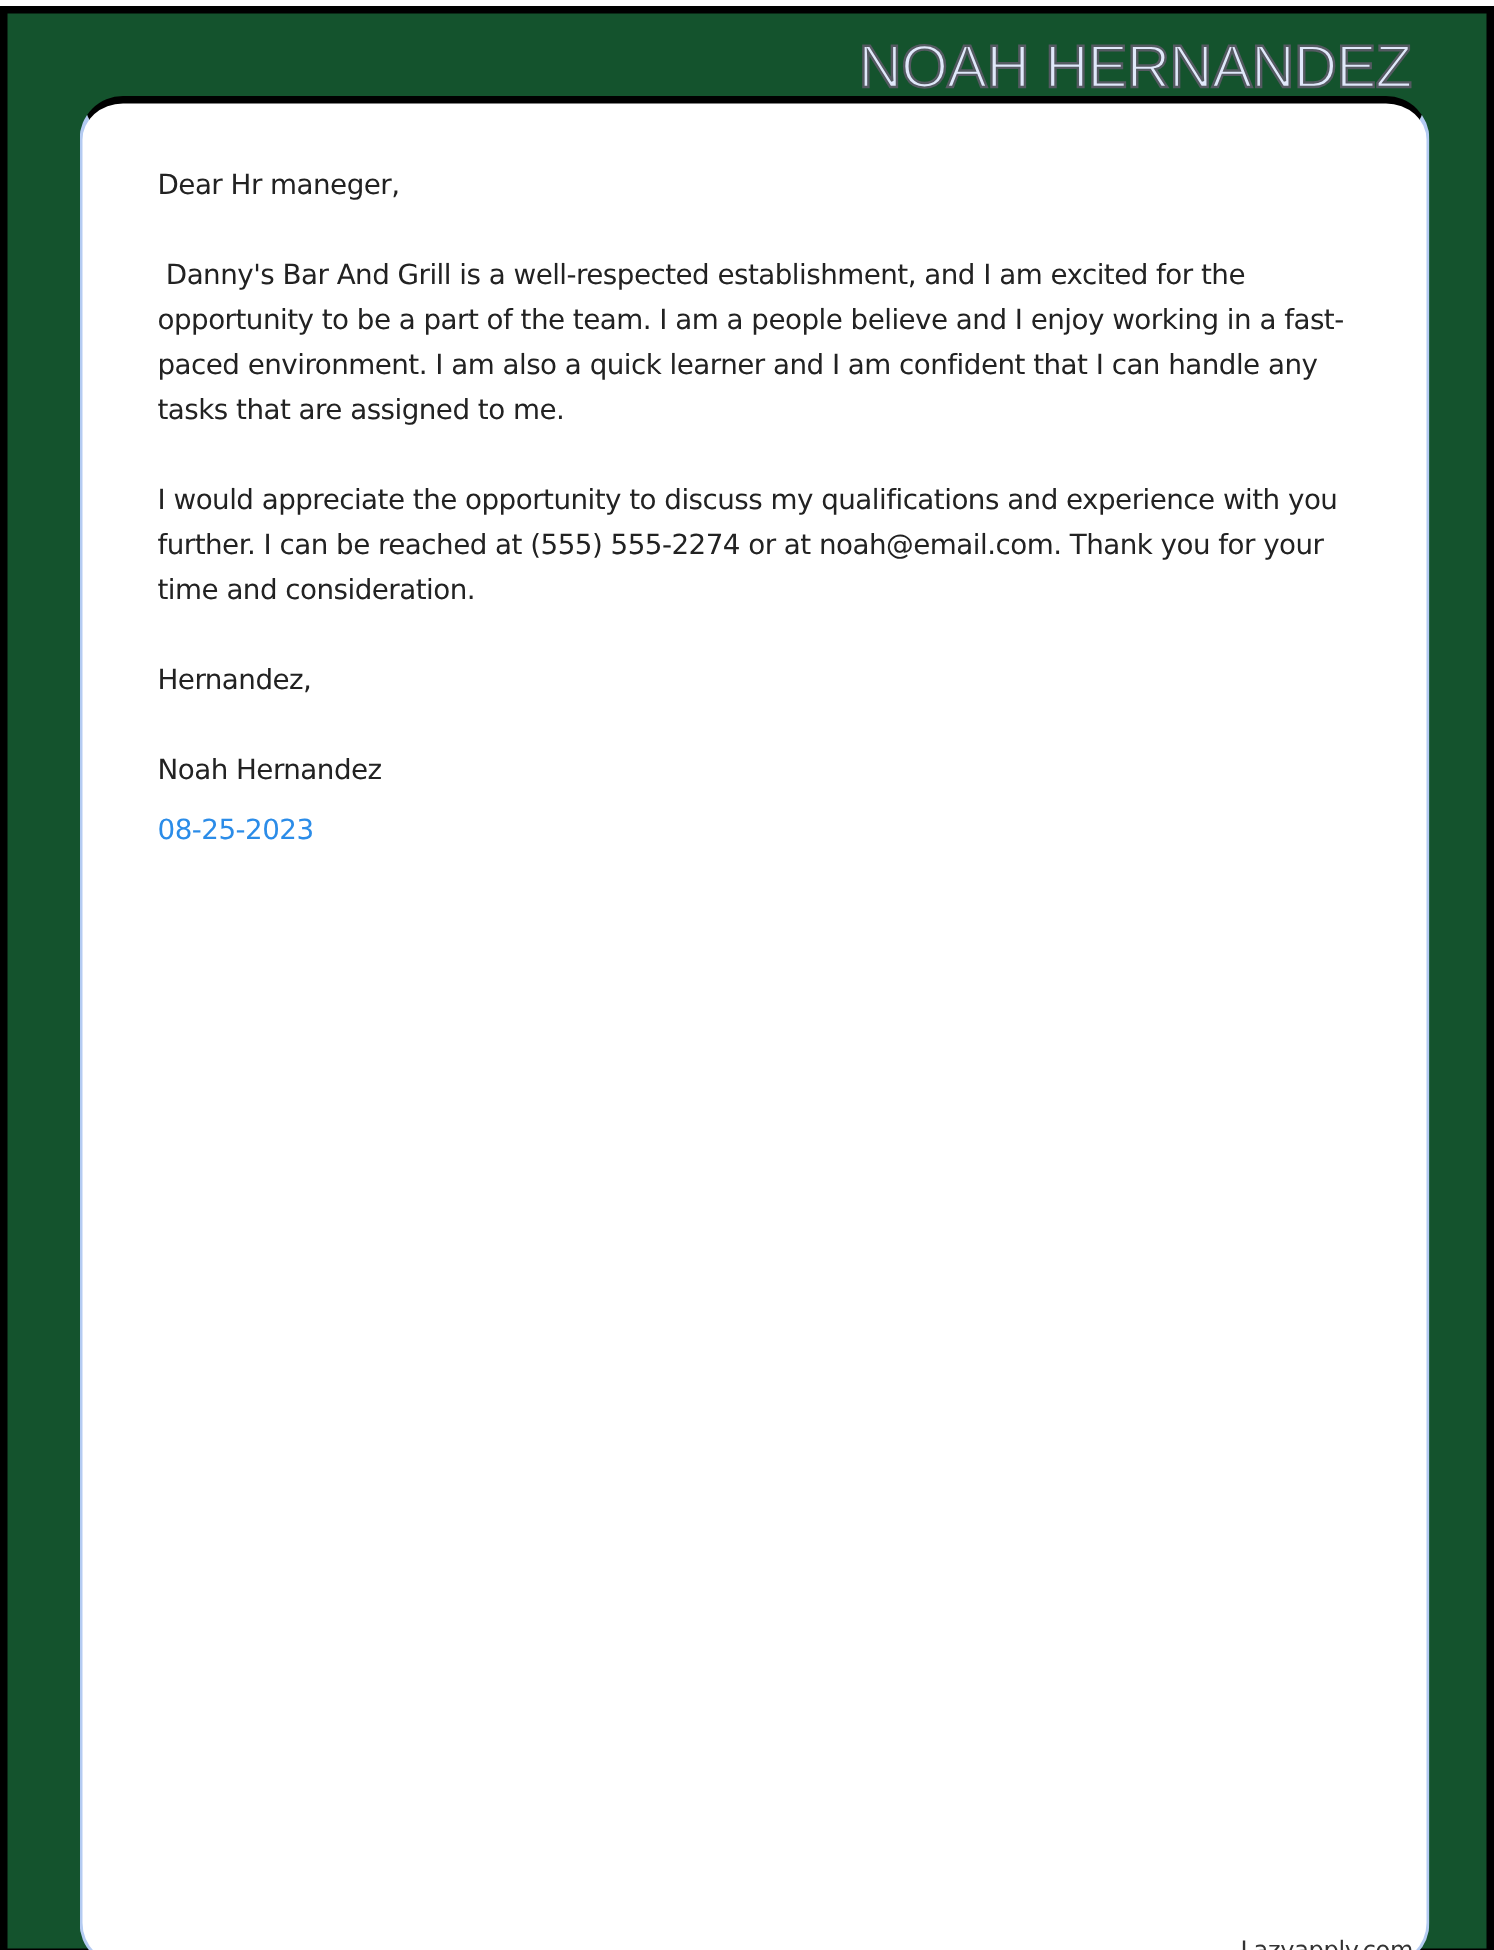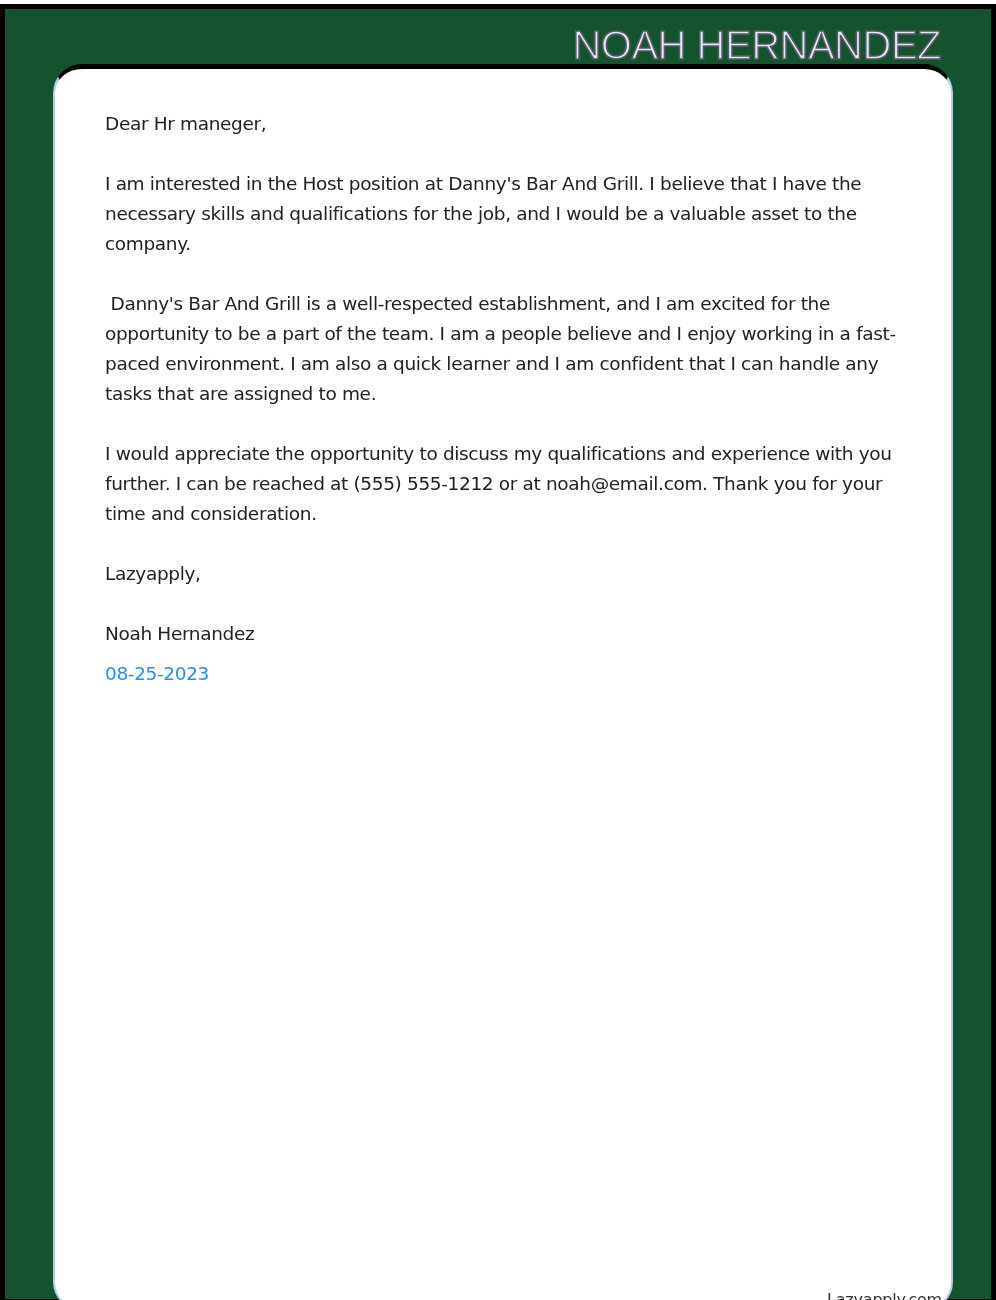--- a/index.html
+++ b/index.html
@@ -61,22 +61,21 @@
   </style>
 </head>
 <body>
 
 <div class="frame">
   <div class="name">NOAH HERNANDEZ</div>
 
   <div class="page">
     <div class="letter">
       <p>Dear Hr maneger,</p>
-      <p>I am interested in the Host position at Danny's Bar And Grill. I believe that I have the necessary skills and qualifications for the job, and I would be a valuable asset to the company.</p>
       <p> Danny's Bar And Grill is a well-respected establishment, and I am excited for the opportunity to be a part of the team. I am a people believe and I enjoy working in a fast-paced environment. I am also a quick learner and I am confident that I can handle any tasks that are assigned to me.</p>
-      <p>I would appreciate the opportunity to discuss my qualifications and experience with you further. I can be reached at (555) 555-1212 or at noah@email.com. Thank you for your time and consideration.</p>
-      <p>Lazyapply,</p>
+      <p>I would appreciate the opportunity to discuss my qualifications and experience with you further. I can be reached at (555) 555-2274 or at noah@email.com. Thank you for your time and consideration.</p>
+      <p>Hernandez,</p>
       <p class="sig">Noah Hernandez</p>
       <p class="date">08-25-2023</p>
     </div>
     <div class="footer">Lazyapply.com</div>
   </div>
 </div>
 
 </body></html>

